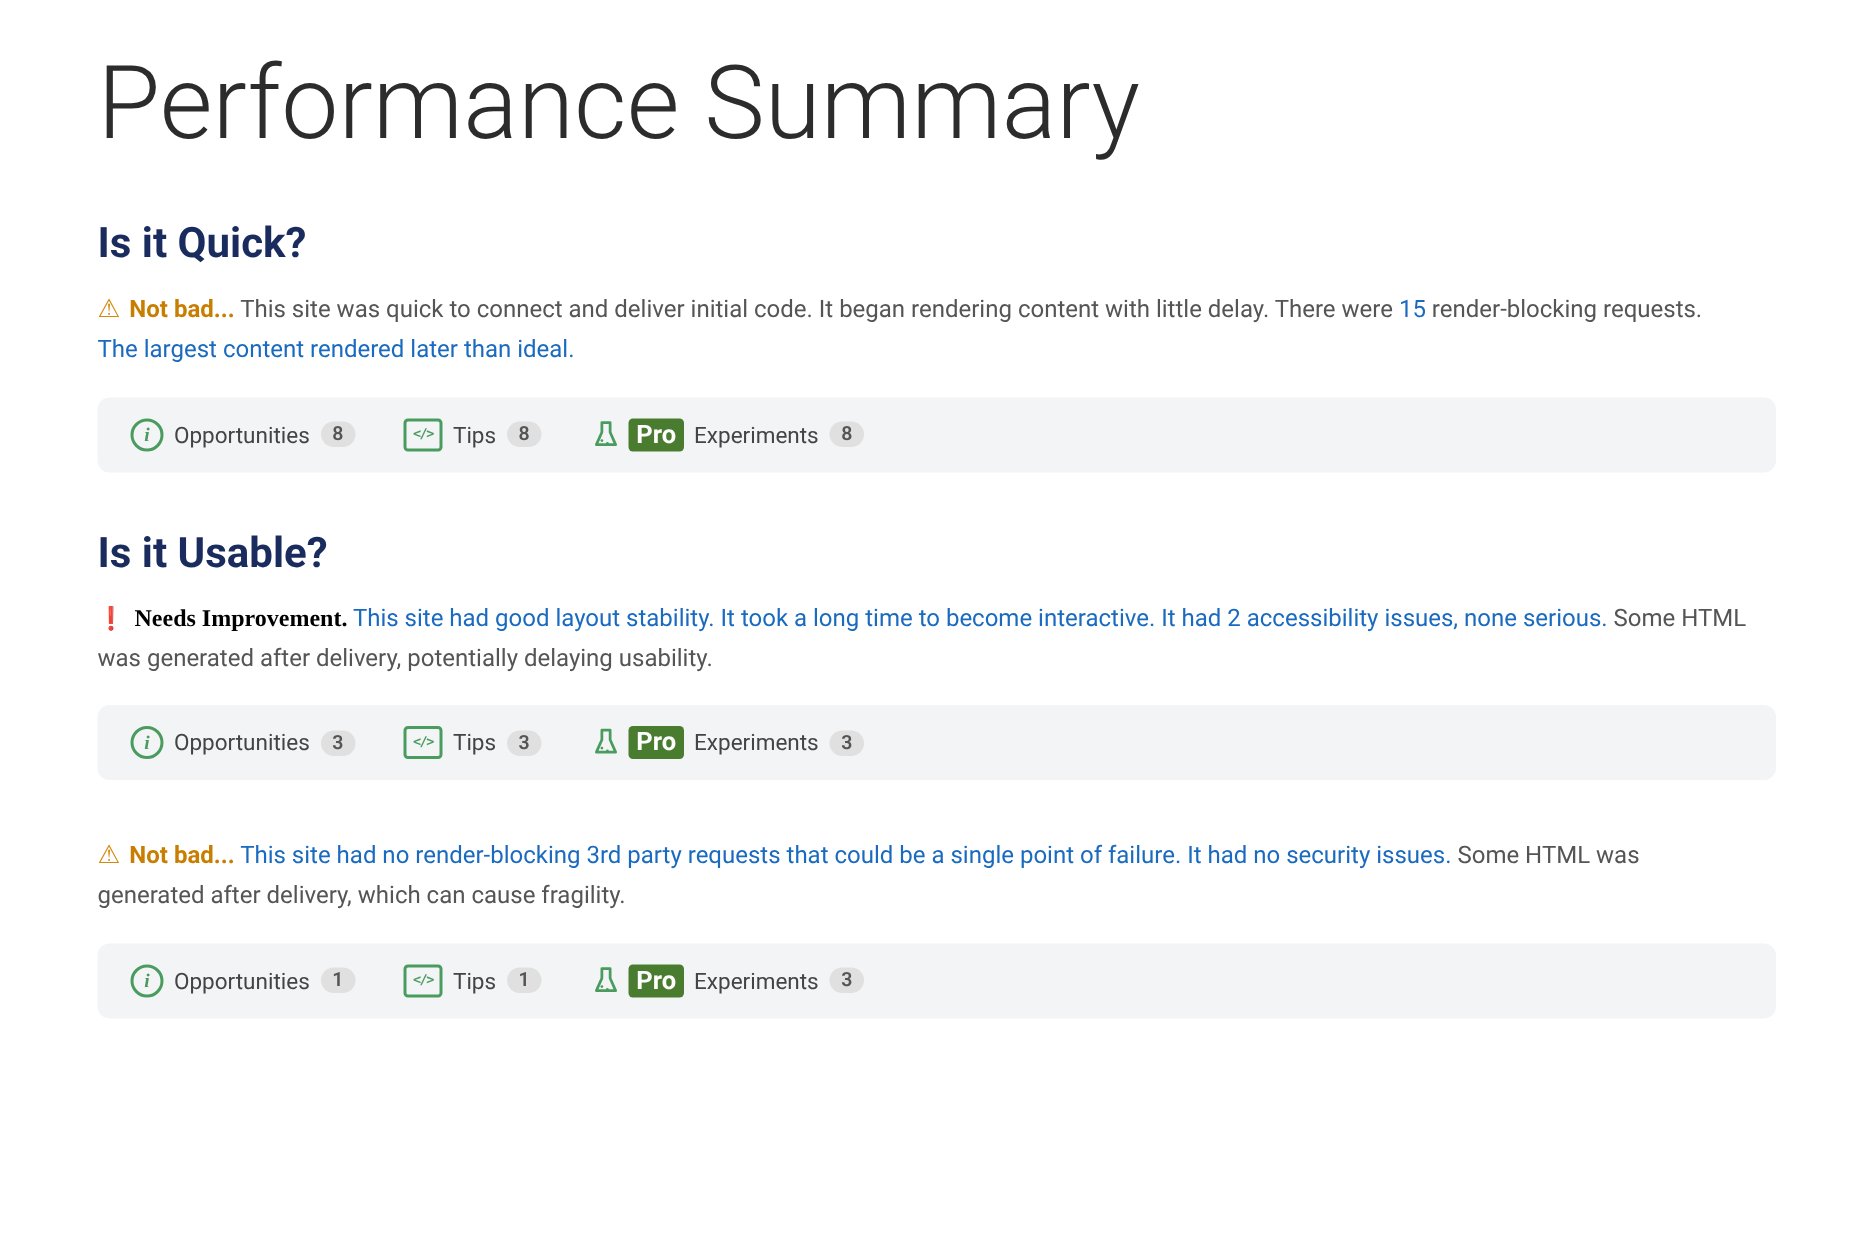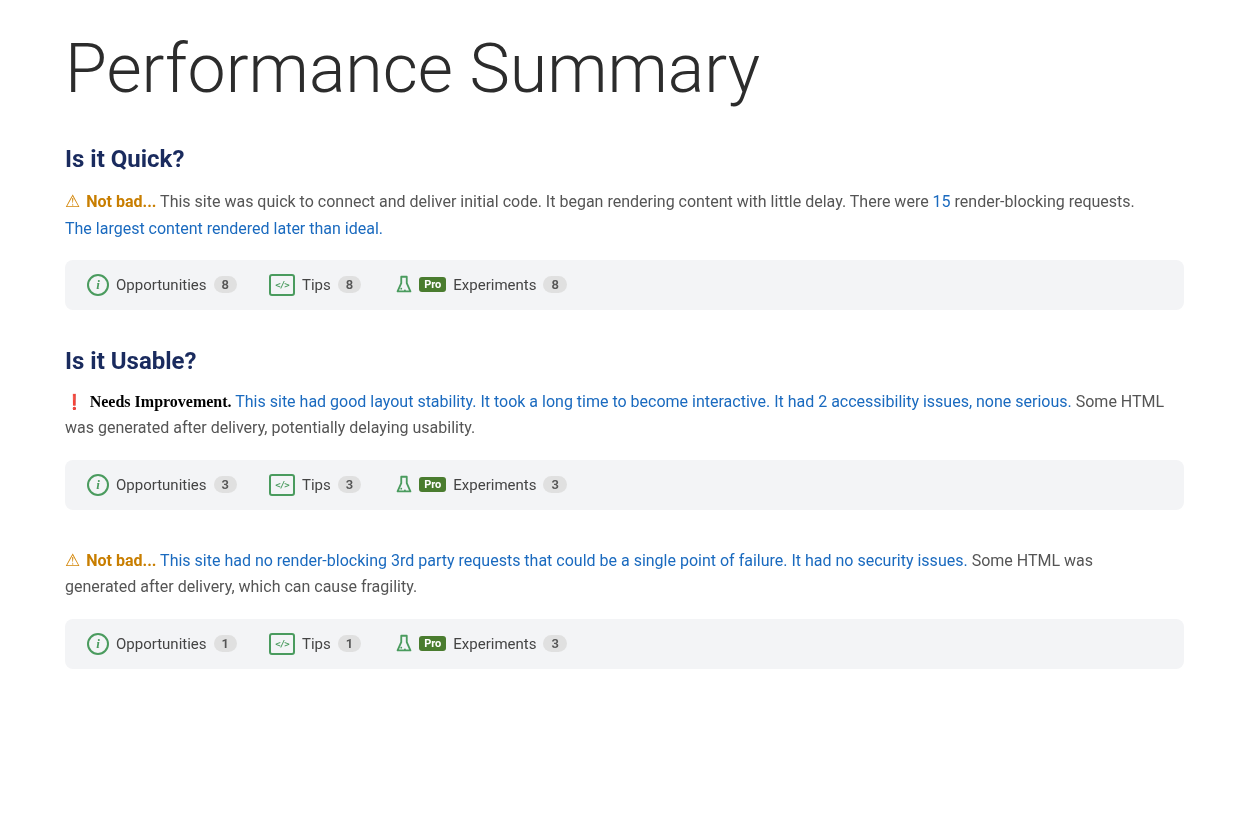--- a/index.html
+++ b/index.html
@@ -18,21 +18,21 @@
       color: #2c2c2c;
       margin-bottom: 28px;
       line-height: 1.15;
     }
 
     .section {
       margin-bottom: 36px;
     }
 
     .section-heading {
-      font-size: 24px;
+      font-size: 28px;
       font-weight: 700;
       color: #1a2b5e;
       margin-bottom: 14px;
       margin-top: 37px;
     }
 
     .section-description {
       font-size: 16px;
       line-height: 1.65;
       color: #555;
@@ -126,21 +126,21 @@
     }
 
     .flask-svg {
       width: 22px;
       height: 22px;
     }
 
     .pro-badge {
       background: #4a7c2f;
       color: white;
-      font-size: 11px;
+      font-size: 17px;
       font-weight: 700;
       padding: 1px 5px;
       border-radius: 3px;
     }
 
     .count-badge {
       background: #e0e0e0;
       color: #555;
       font-size: 13px;
       font-weight: 600;

